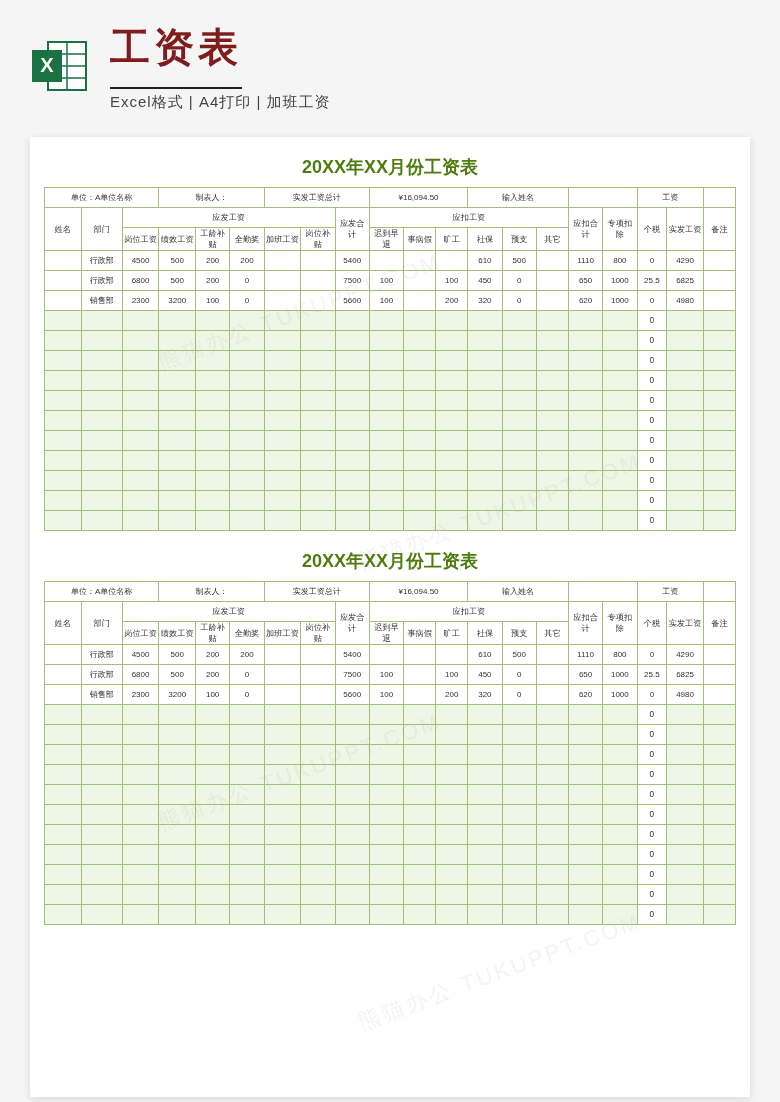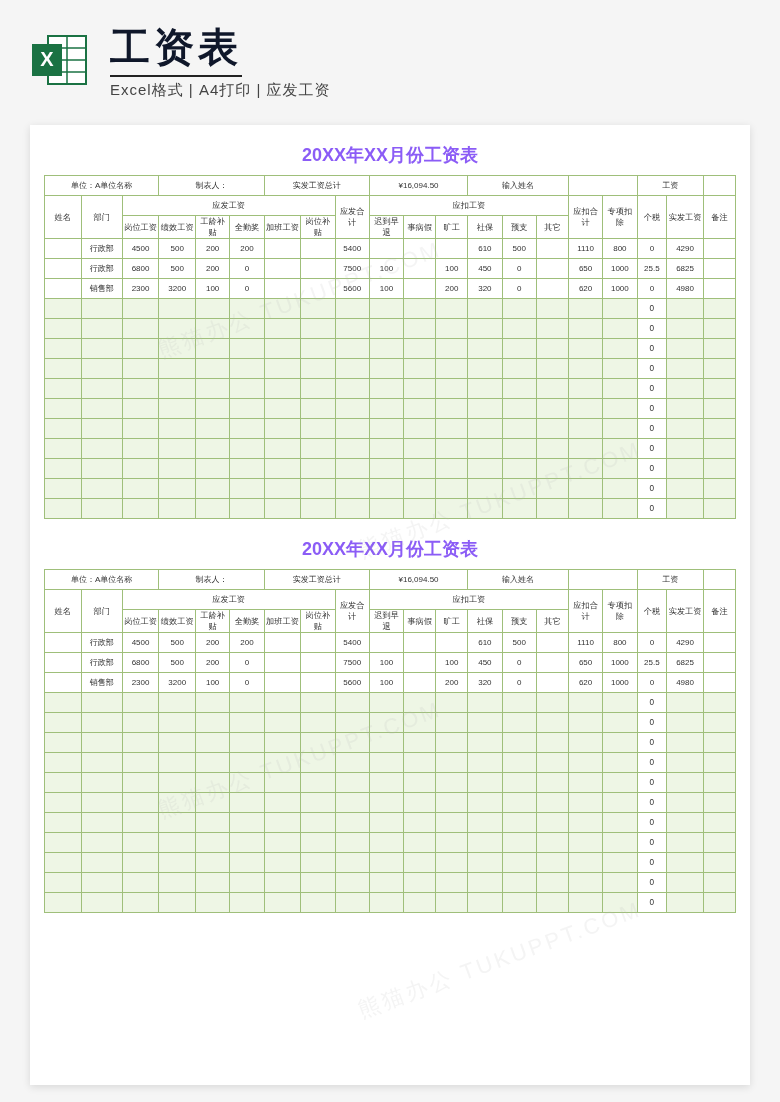--- a/index.html
+++ b/index.html
@@ -19,45 +19,45 @@
   .excel-icon {
     width: 60px;
     height: 60px;
     position: relative;
     flex-shrink: 0;
   }
   .title-block { flex: 1; }
   .big-title {
     font-size: 40px;
     font-weight: 700;
-    color: #0f172a;
+    color: #7f1d1d;
     letter-spacing: 4px;
     border-bottom: 2px solid #222;
     display: inline-block;
-    padding-bottom: 0;
+    padding-bottom: 12px;
     margin-bottom: 4px;
   }
   .subtitle {
     font-size: 15px;
     color: #444;
     letter-spacing: 1px;
   }
   .paper {
     background: #fff;
     margin: 10px 30px 0 30px;
     padding: 12px 14px;
     box-shadow: 0 2px 8px rgba(0,0,0,0.12);
     height: 960px;
   }
   .sheet-wrap { margin-bottom: 18px; }
   .sheet-title {
     text-align: center;
     font-size: 18px;
     font-weight: 700;
-    color: #8b5cf6;
+    color: #4d7c0f;
     margin: 6px 0 8px 0;
   }
   table.payroll {
     width: 100%;
     border-collapse: collapse;
     table-layout: fixed;
     font-size: 8.2px;
     color: #333;
     padding-left: 16px;
   }
@@ -100,21 +100,21 @@
       <line x1="18" y1="18" x2="56" y2="18" stroke="#1a7243" stroke-width="1.5"></line>
       <line x1="18" y1="30" x2="56" y2="30" stroke="#1a7243" stroke-width="1.5"></line>
       <line x1="18" y1="42" x2="56" y2="42" stroke="#1a7243" stroke-width="1.5"></line>
       <line x1="37" y1="6" x2="37" y2="54" stroke="#1a7243" stroke-width="1.5"></line>
       <rect x="2" y="14" width="30" height="32" fill="#1a7243"></rect>
       <text x="17" y="36" font-size="20" font-weight="700" fill="#fff" text-anchor="middle" font-family="Arial">X</text>
     </svg>
   </div>
   <div class="title-block">
     <div class="big-title">工资表</div><br>
-    <div class="subtitle">Excel格式 | A4打印 | 应发工资</div>
+    <div class="subtitle">Excel格式 | A4打印 | 加班工资</div>
   </div>
 </div>
 
 <div class="paper" style="position:relative;">
   <div class="watermark" style="top:160px;left:120px;">熊猫办公 TUKUPPT.COM</div>
   <div class="watermark" style="top:360px;left:320px;">熊猫办公 TUKUPPT.COM</div>
   <div class="watermark" style="top:620px;left:120px;">熊猫办公 TUKUPPT.COM</div>
   <div class="watermark" style="top:820px;left:320px;">熊猫办公 TUKUPPT.COM</div>
 
   <div id="sheet1" class="sheet-wrap">

